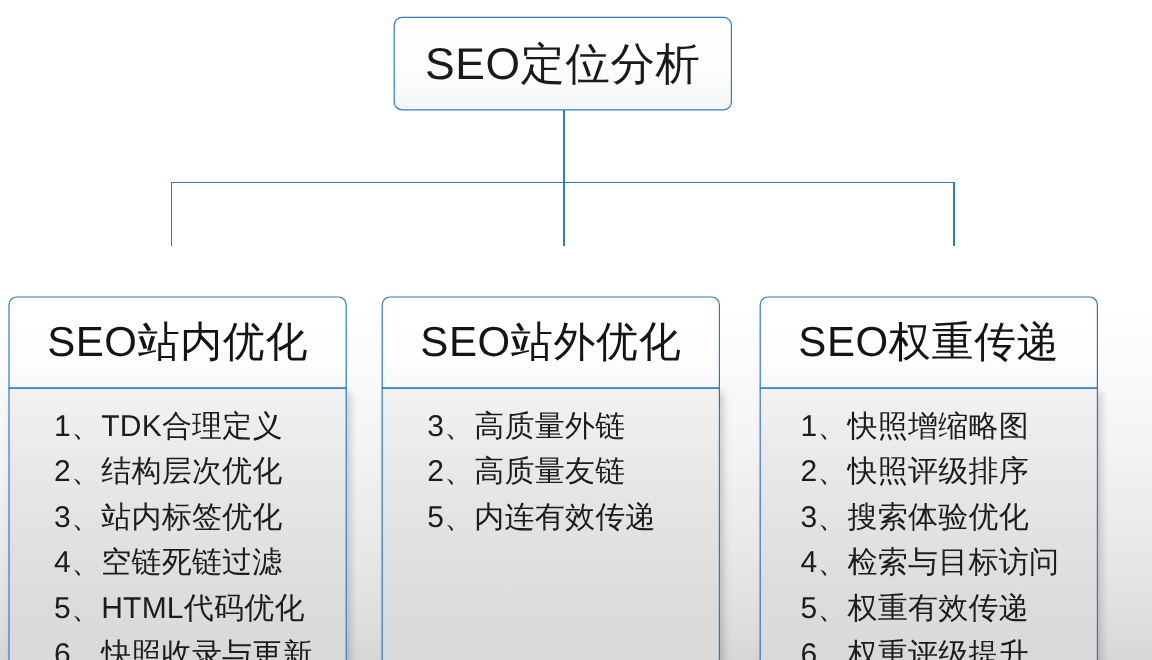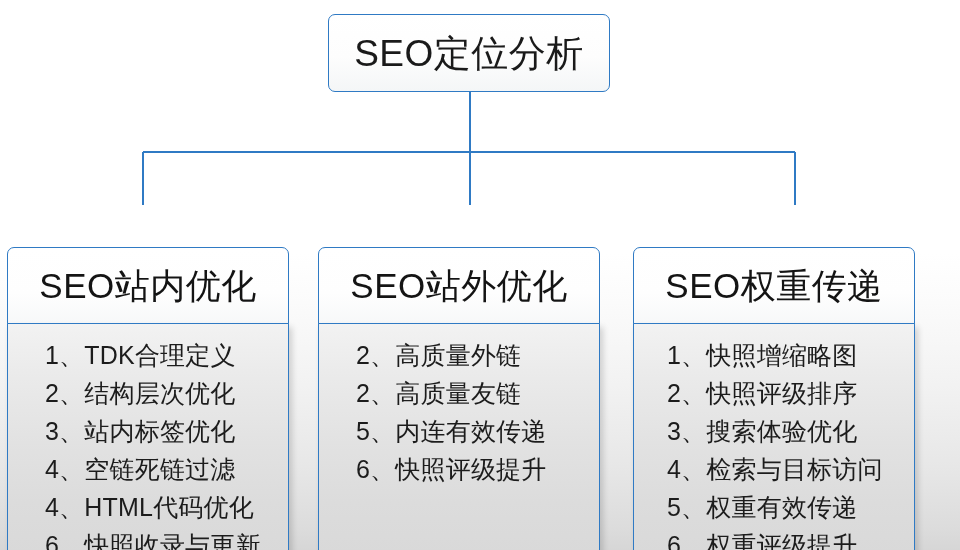--- a/index.html
+++ b/index.html
@@ -141,34 +141,33 @@
 
   <div class="column col-1">
     <div class="col-header">
       <span class="col-header-title">SEO站内优化</span>
     </div>
     <div class="col-list">
       <div class="list-item">1、TDK合理定义</div>
       <div class="list-item">2、结构层次优化</div>
       <div class="list-item">3、站内标签优化</div>
       <div class="list-item">4、空链死链过滤</div>
-      <div class="list-item">4、HTML代码优化</div>
+      <div class="list-item">5、HTML代码优化</div>
       <div class="list-item">6、快照收录与更新</div>
     </div>
   </div>
 
   <div class="column col-2">
     <div class="col-header">
       <span class="col-header-title">SEO站外优化</span>
     </div>
     <div class="col-list">
-      <div class="list-item">2、高质量外链</div>
+      <div class="list-item">3、高质量外链</div>
       <div class="list-item">2、高质量友链</div>
       <div class="list-item">5、内连有效传递</div>
-      <div class="list-item">6、快照评级提升</div>
     </div>
   </div>
 
   <div class="column col-3">
     <div class="col-header">
       <span class="col-header-title">SEO权重传递</span>
     </div>
     <div class="col-list">
       <div class="list-item">1、快照增缩略图</div>
       <div class="list-item">2、快照评级排序</div>

